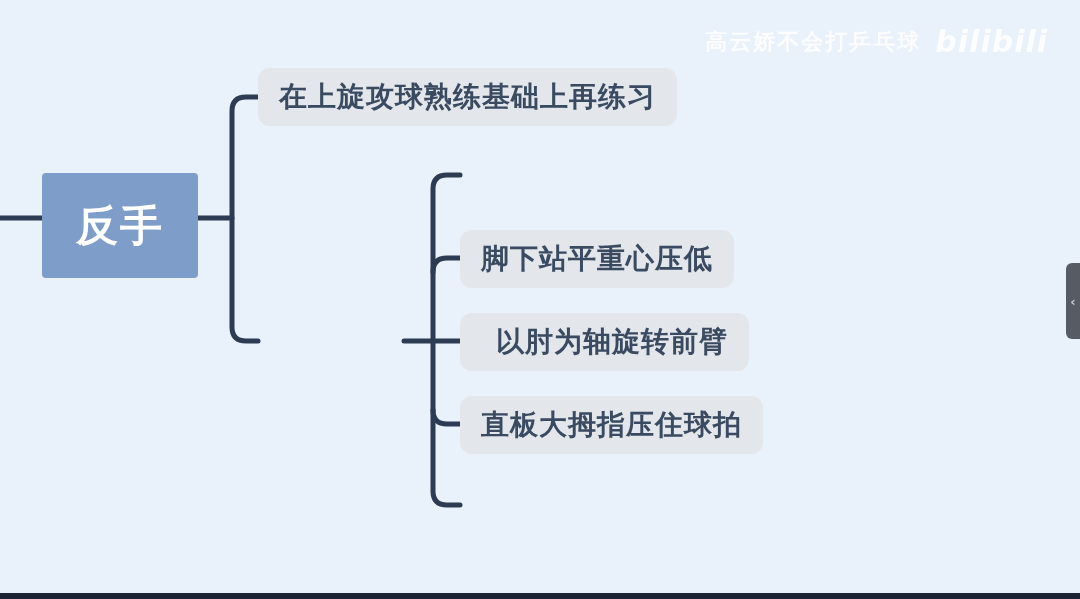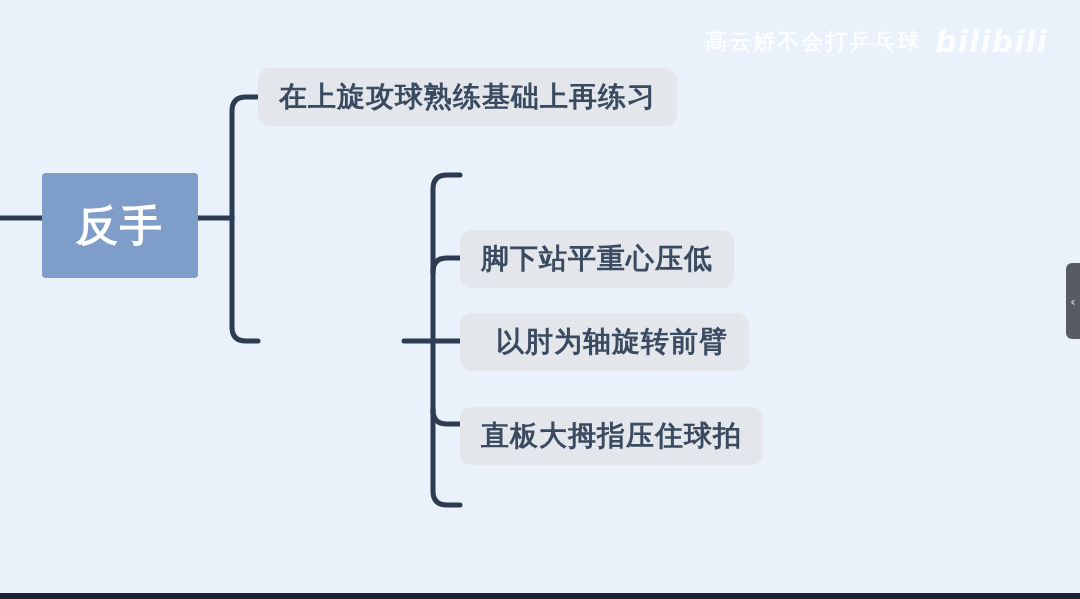--- a/index.html
+++ b/index.html
@@ -19,21 +19,21 @@
   }
   .root{
     background:#7e9dc9;color:#ffffff;font-size:42px;font-weight:700;
     left:42px;top:173px;width:156px;height:105px;border-radius:4px;letter-spacing:2px;
   }
   .branch-top{left:258px;top:68px;}
   .branch-tech{left:258px;top:313px;}
   .child1{left:460px;top:147px;}
   .child2{left:460px;top:230px;}
   .child3{left:460px;top:313px;padding-left:36px;}
-  .child4{left:460px;top:396px;margin-top:11px;}
+  .child4{left:460px;top:396px;}
   .child5{left:460px;top:478px;}
   .watermark{
     position:absolute;top:24px;right:32px;display:flex;align-items:center;gap:14px;
     color:rgba(255,255,255,0.82);pointer-events:none;
   }
   .watermark .author{font-size:22px;font-weight:700;letter-spacing:2px;}
   .watermark .logo{font-size:30px;font-weight:700;font-style:italic;letter-spacing:1px;}
   .side-tab{
     position:absolute;right:0;top:263px;width:14px;height:76px;
     background:#575c64;border-radius:6px 0 0 6px;

